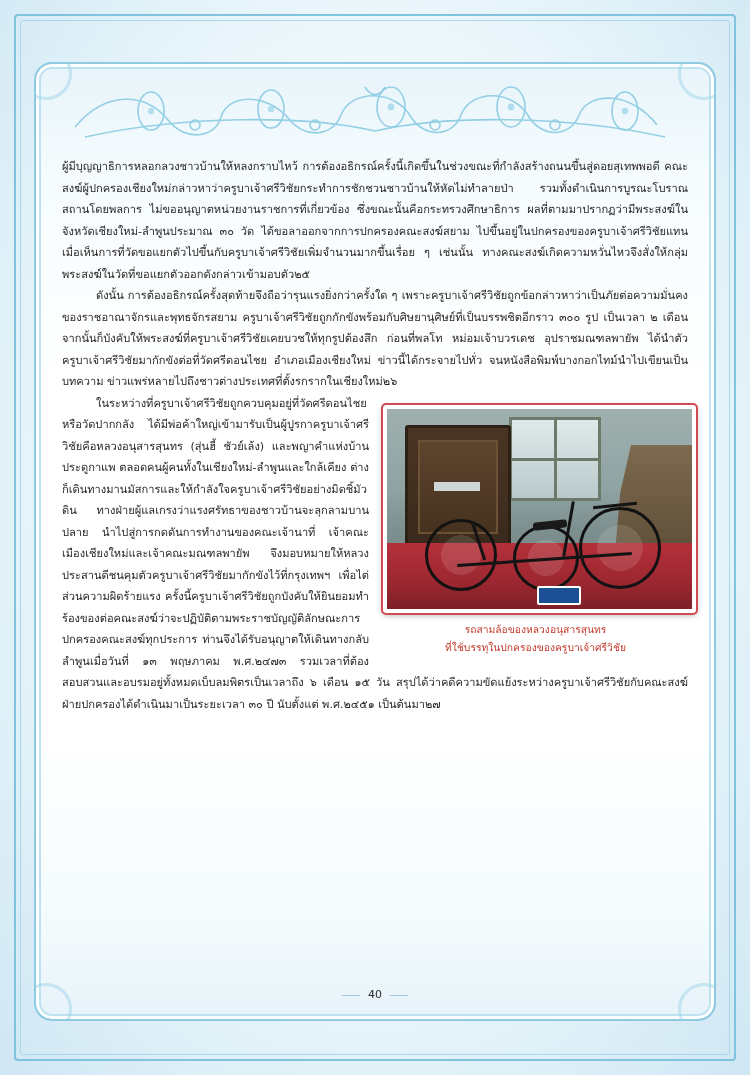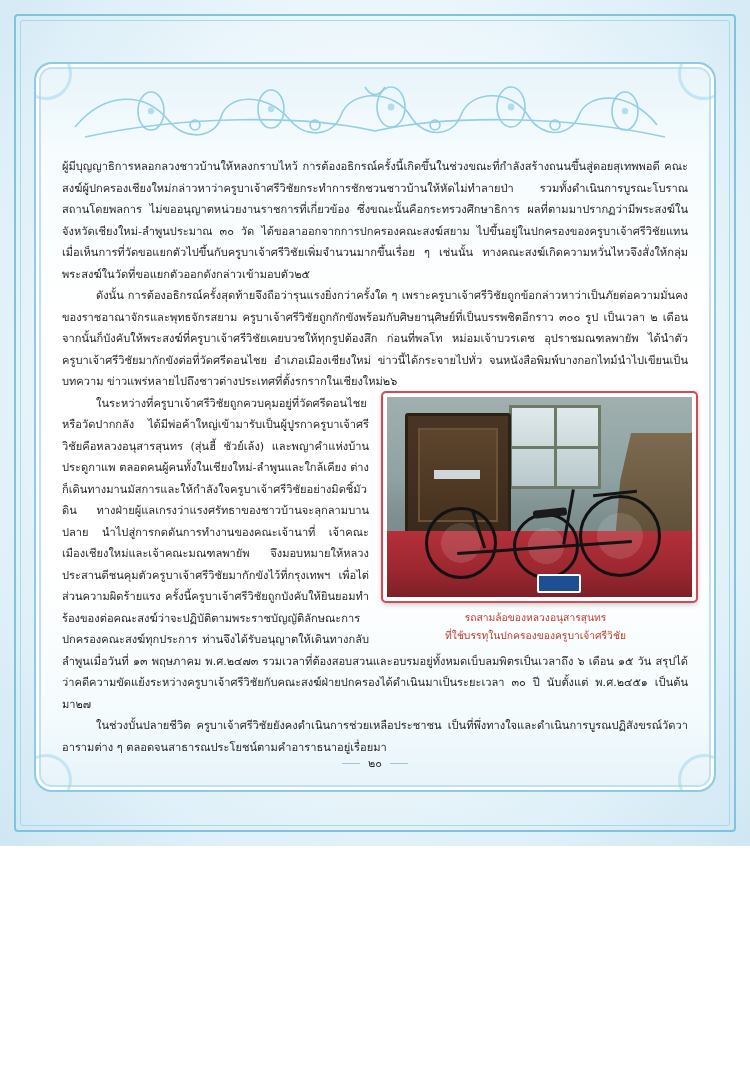--- a/index.html
+++ b/index.html
@@ -11,21 +11,21 @@
     height: 1075px;
     background: #ffffff;
     font-family: "DejaVu Sans", sans-serif;
     overflow: hidden;
   }
 
   
   .page {
     position: relative;
     width: 750px;
-    height: 846px;
+    height: 1075px;
     background:
       radial-gradient(ellipse at 50% 45%, #ffffff 0%, #f2fafd 45%, #dff0f8 75%, #cfe7f3 100%);
     box-sizing: border-box;
   }
   .page-border-outer {
     position: absolute;
     left: 14px; top: 14px; right: 14px; bottom: 14px;
     border: 2px solid #7fc3df;
     border-radius: 4px;
   }
@@ -89,21 +89,21 @@
     margin: 0 0 0 0;
     text-indent: 34px;
     text-align: justify;
   }
   .para.no-indent { text-indent: 0; }
 
   
   .photo-figure {
     float: right;
     width: 305px;
-    margin: 0 0 6px 14px;
+    margin: 12px 0 6px 14px;
     shape-margin: 8px;
   }
   .photo-frame {
     width: 305px;
     height: 200px;
     border: 4px solid #ffffff;
     outline: 2px solid #d24a52;
     border-radius: 3px;
     box-shadow: 0 2px 6px rgba(0,0,0,.35);
     overflow: hidden;
@@ -295,20 +295,19 @@
           <div class="ph-sign"></div>
         </div>
         <figcaption class="photo-caption">
           <span>รถสามล้อของหลวงอนุสารสุนทร</span><br>
           <span>ที่ใช้บรรทุในปกครองของครูบาเจ้าศรีวิชัย</span>
         </figcaption>
       </figure>
 
       <p class="para">ในระหว่างที่ครูบาเจ้าศรีวิชัยถูกควบคุมอยู่ที่วัดศรีดอนไชย หรือวัดปากกลัง ได้มีพ่อค้าใหญ่เข้ามารับเป็นผู้ปูรกาครูบาเจ้าศรีวิชัยคือหลวงอนุสารสุนทร (สุ่นฮี้ ชัวย์เล้ง) และพญาคำแห่งบ้านประดูกาแพ ตลอดคนผู้คนทั้งในเชียงใหม่-ลำพูนและใกล้เคียง ต่างก็เดินทางมานมัสการและให้กำลังใจครูบาเจ้าศรีวิชัยอย่างมิดชิ้มัวดิน ทางฝ่ายผู้แลเกรงว่าแรงศรัทธาของชาวบ้านจะลุกลามบานปลาย นำไปสู่การกดดันการทำงานของคณะเจ้านาที่ เจ้าคณะเมืองเชียงใหม่และเจ้าคณะมณฑลพายัพ จึงมอบหมายให้หลวงประสานดีชนคุมตัวครูบาเจ้าศรีวิชัยมากักขังไว้ที่กรุงเทพฯ เพื่อไต่ส่วนความผิดร้ายแรง ครั้งนี้ครูบาเจ้าศรีวิชัยถูกบังคับให้ยินยอมทำร้องของต่อคณะสงฆ์ว่าจะปฏิบัติตามพระราชบัญญัติลักษณะการปกครองคณะสงฆ์ทุกประการ ท่านจึงได้รับอนุญาตให้เดินทางกลับลำพูนเมื่อวันที่ ๑๓ พฤษภาคม พ.ศ.๒๔๗๓ รวมเวลาที่ต้องสอบสวนและอบรมอยู่ทั้งหมดเบ็บลมพิตรเป็นเวลาถึง ๖ เดือน ๑๕ วัน สรุปได้ว่าคดีความขัดแย้งระหว่างครูบาเจ้าศรีวิชัยกับคณะสงฆ์ฝ่ายปกครองได้ดำเนินมาเป็นระยะเวลา ๓๐ ปี นับตั้งแต่ พ.ศ.๒๔๕๑ เป็นต้นมา๒๗</p>
 
-      <p class="para">ในช่วงบั้นปลายชีวิต ครูบาเจ้าศรีวิชัยยังคงดำเนินการช่วยเหลือประชาชน เป็นที่พึ่งทางใจและดำเนินการบูรณปฏิสังขรณ์วัดวาอารามต่าง ๆ ตลอดจนสาธารณประโยชน์ตามคำอาราธนาอยู่เรื่อยมา</p>
     </div>
 
     <div class="folio">
-      <span class="folio-deco">๒๐</span>
+      <span class="folio-deco">40</span>
     </div>
   </div>
 </div>
 
 </body></html>

